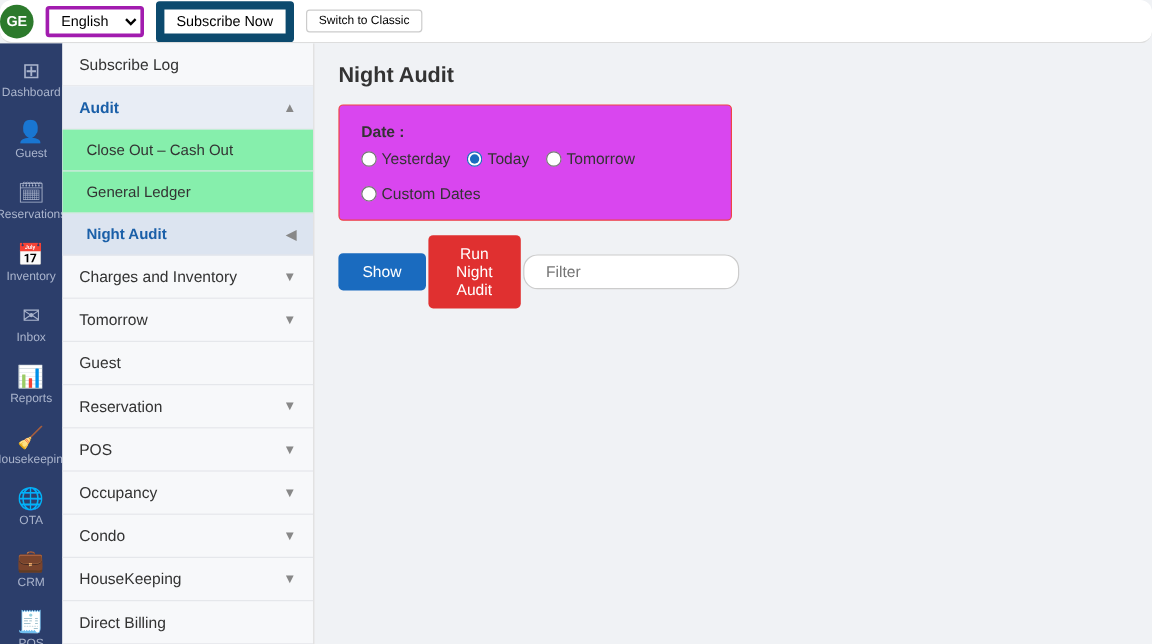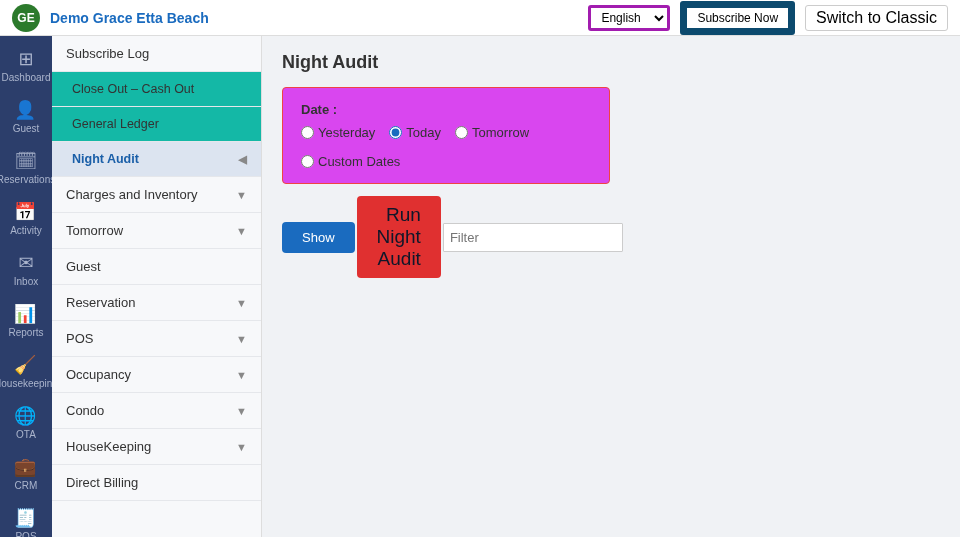--- a/index.html
+++ b/index.html
@@ -30,22 +30,23 @@
     }
     .nav-item .nav-icon { font-size: 18px; margin-bottom: 2px; }
 
     
     .top-header {
       background: #fff;
       border-bottom: 1px solid #ddd;
       height: 36px;
       display: flex;
       align-items: center;
-      padding: 0 12px;
+      padding: 0 0;
       gap: 10px;
+      border-radius: 10px;
     }
     .top-header .avatar {
       width: 28px; height: 28px; border-radius: 50%;
       background: #2c7a2c;
       display: flex; align-items: center; justify-content: center;
       color: #fff; font-size: 12px; font-weight: bold;
     }
     .top-header .hotel-name {
       color: #1a6bbf;
       font-size: 14px;
@@ -65,21 +66,21 @@
       border-radius: 3px;
       padding: 3px 10px;
       font-size: 12px;
       cursor: pointer;
     }
     .btn-classic {
       background: #fff;
       border: 1px solid #ccc;
       border-radius: 3px;
       padding: 3px 10px;
-      font-size: 16px;
+      font-size: 10px;
       cursor: pointer;
     }
 
     
     .secondary-sidebar {
       width: 210px;
       background: #f7f8fa;
       border-right: 1px solid #ddd;
       overflow-y: auto;
       height: 100%;
@@ -95,21 +96,21 @@
       font-size: 13px;
     }
     .sec-sidebar-item.active-section {
       background: #e8edf5;
       font-weight: bold;
       color: #1a5fa8;
     }
     .sec-sidebar-item.sub-item {
       padding-left: 20px;
       font-size: 12.5px;
-      background: #14b8a6;
+      background: #86efac;
     }
     .sec-sidebar-item.sub-item.active {
       background: #dce4f0;
       color: #1a5fa8;
       font-weight: bold;
     }
     .chevron { font-size: 11px; color: #888; }
 
     
     .main-content {
@@ -149,53 +150,51 @@
       background: #1a6bbf;
       color: #fff;
       border: none;
       border-radius: 4px;
       padding: 8px 20px;
       font-size: 13px;
       cursor: pointer;
     }
     .btn-run {
       background: #e03030;
-      color: #0f172a;
+      color: #ffffff;
       border: none;
       border-radius: 4px;
       padding: 8px 20px;
-      font-size: 19px;
-      cursor: pointer;
-      text-align: right;
+      font-size: 13px;
+      cursor: pointer;
     }
     .filter-input {
       border: 1px solid #ccc;
-      border-radius: 1px;
-      padding: 6px 6px;
+      border-radius: 12px;
+      padding: 6px 18px;
       font-size: 13px;
       width: 180px;
       background: #fff;
     }
 
     
     .right-panel {
       width: 310px;
       background: #e8ebf0;
       flex-shrink: 0;
       height: 100%;
       border-left: 1px solid #ddd;
     }
   </style>
 </head>
 <body>
 
 <div style="display:flex; flex-direction:column; width:100%; height:537px;">
   <div class="top-header">
     <div class="avatar">GE</div>
-    <span class="hotel-name">Demo Grace Etta Beach</span>
     <select class="lang-select">
       <option>English</option>
       <option>Spanish</option>
       <option>French</option>
     </select>
     <button class="btn-subscribe">Subscribe Now</button>
     <button class="btn-classic">Switch to Classic</button>
   </div>
 
   <div style="display:flex; flex:1; overflow:hidden;">
@@ -208,21 +207,21 @@
       <div class="nav-item">
         <span class="nav-icon">👤</span>
         <span>Guest</span>
       </div>
       <div class="nav-item">
         <span class="nav-icon">🗓</span>
         <span>Reservations</span>
       </div>
       <div class="nav-item">
         <span class="nav-icon">📅</span>
-        <span>Activity</span>
+        <span>Inventory</span>
       </div>
       <div class="nav-item">
         <span class="nav-icon">✉</span>
         <span>Inbox</span>
       </div>
       <div class="nav-item">
         <span class="nav-icon">📊</span>
         <span>Reports</span>
       </div>
       <div class="nav-item">
@@ -240,20 +239,24 @@
       <div class="nav-item">
         <span class="nav-icon">🧾</span>
         <span>POS</span>
       </div>
 
     </div>
 
     <div class="secondary-sidebar">
       <div class="sec-sidebar-item">
         <span>Subscribe Log</span>
+      </div>
+      <div class="sec-sidebar-item active-section">
+        <span>Audit</span>
+        <span class="chevron">▲</span>
       </div>
       <div class="sec-sidebar-item sub-item">
         <span>Close Out – Cash Out</span>
       </div>
       <div class="sec-sidebar-item sub-item">
         <span>General Ledger</span>
       </div>
       <div class="sec-sidebar-item sub-item active">
         <span>Night Audit</span>
         <span class="chevron">◀</span>

